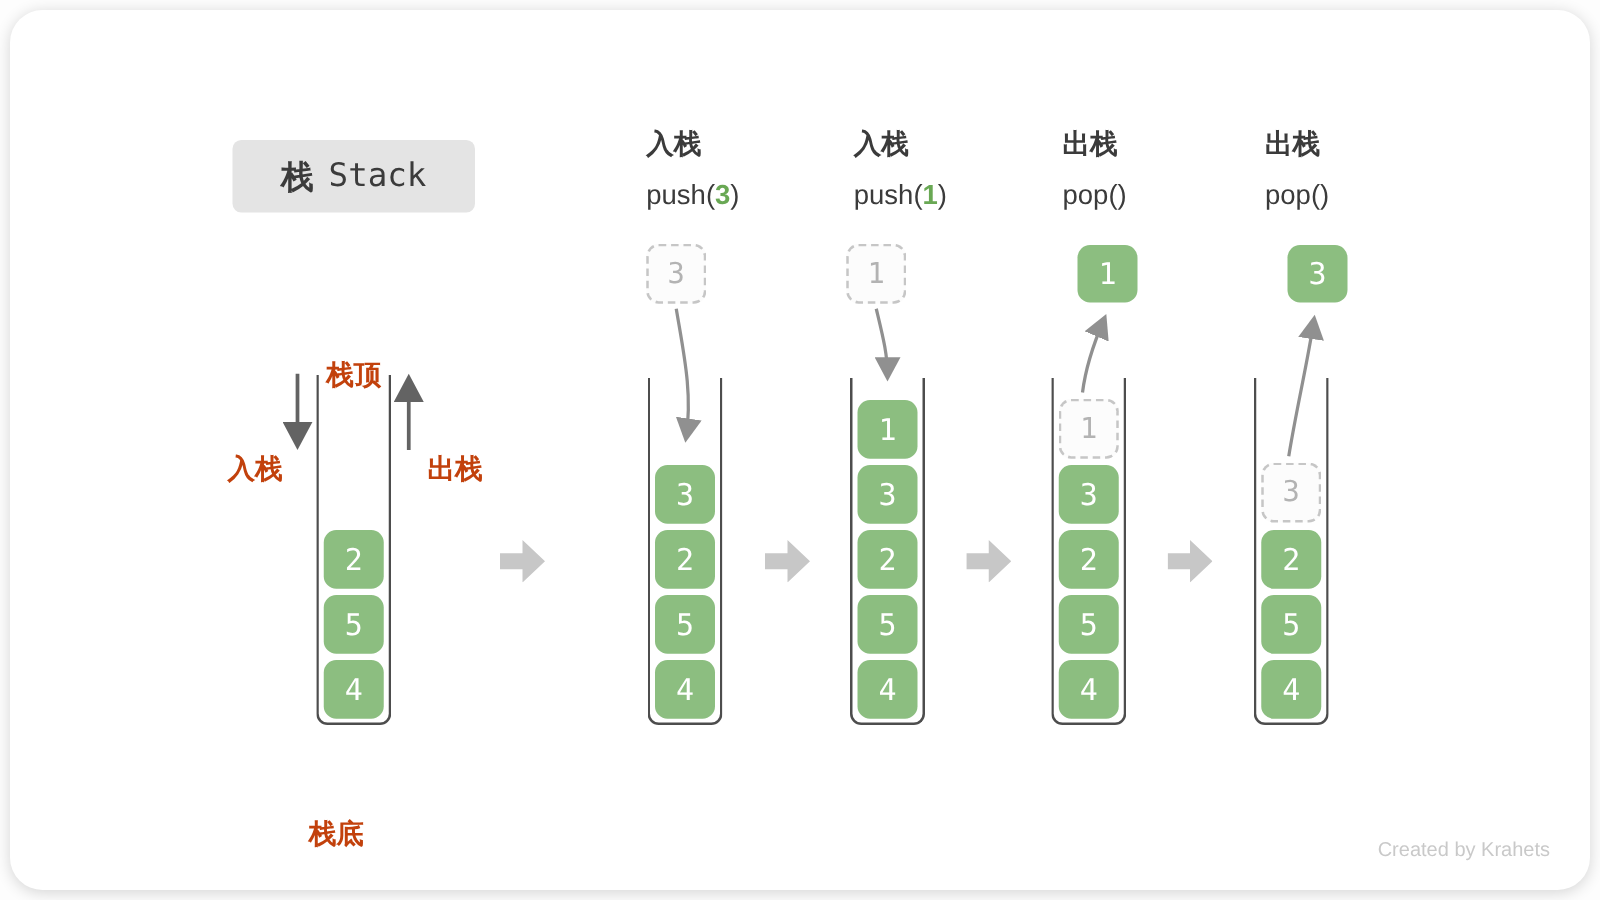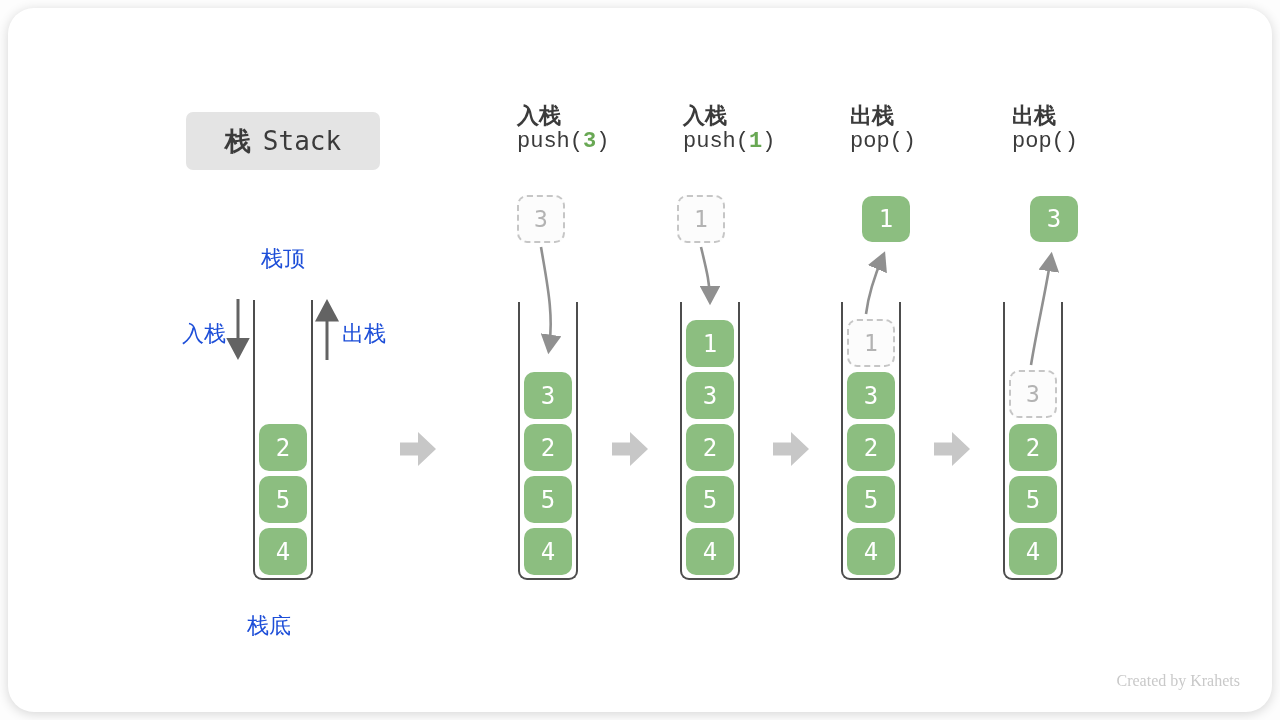--- a/index.html
+++ b/index.html
@@ -17,22 +17,22 @@
     background: #e4e4e4; border-radius: 7px;
     display: flex; align-items: center; justify-content: center; gap: 12px;
     color: #3b3b3b;
   }
   .title-box .cn { font-size: 26px; font-weight: 700; }
   .title-box .en { font-size: 26px; font-family: "DejaVu Sans Mono", monospace; }
 
   .col-header { position: absolute; top: 105px; color: #3b3b3b; }
   .col-header .op-cn { font-size: 22px; font-weight: 700; line-height: 1; }
   .col-header .op-code {
-    margin-top: 4px; font-size: 22px; line-height: 1;
-    font-family: Liberation Mono, monospace;
+    margin-top: 18px; font-size: 22px; line-height: 1;
+    font-family: Liberation Sans, sans-serif;
   }
   .col-header .op-code .arg { color: #69a854; font-weight: 700; }
 
   .stack {
     position: absolute; width: 60px; box-sizing: border-box;
     border-left: 2px solid #4d4d4d; border-right: 2px solid #4d4d4d;
     border-bottom: 2px solid #4d4d4d;
     border-bottom-left-radius: 9px; border-bottom-right-radius: 9px;
     background: #ffffff;
   }
@@ -44,36 +44,36 @@
     display: flex; align-items: center; justify-content: center;
   }
   .ghost {
     position: absolute; width: 48px; height: 48px; box-sizing: border-box;
     border: 2px dashed #c6c6c6; border-radius: 10px; background: #fcfcfc;
     color: #b3b3b3; font-family: "DejaVu Sans Mono", monospace; font-size: 23px;
     display: flex; align-items: center; justify-content: center;
   }
 
   .cn-label {
-    position: absolute; color: #1d4ed8; font-size: 22px; font-weight: 400;
+    position: absolute; color: #c2410c; font-size: 22px; font-weight: 700; margin-top: 41px;
   }
 
   .flow-arrow {
     position: absolute; width: 36px; height: 34px; background: #c7c7c7;
     clip-path: polygon(0 31%, 50% 31%, 50% 0, 100% 50%, 50% 100%, 50% 69%, 0 69%);
   }
 
   .arrows-overlay {
     position: absolute; left: 0; top: 0; width: 1280px; height: 720px;
     pointer-events: none;
   }
 
   .footer {
     position: absolute; right: 40px; top: 672px;
-    font-family: Liberation Serif, serif;
+    font-family: Liberation Sans, sans-serif;
     font-size: 16px; color: #c9c9c9;
   }
 </style>
 </head>
 <body>
 
 <div class="canvas">
   <div class="card"></div>
 
   <div class="title-box">

